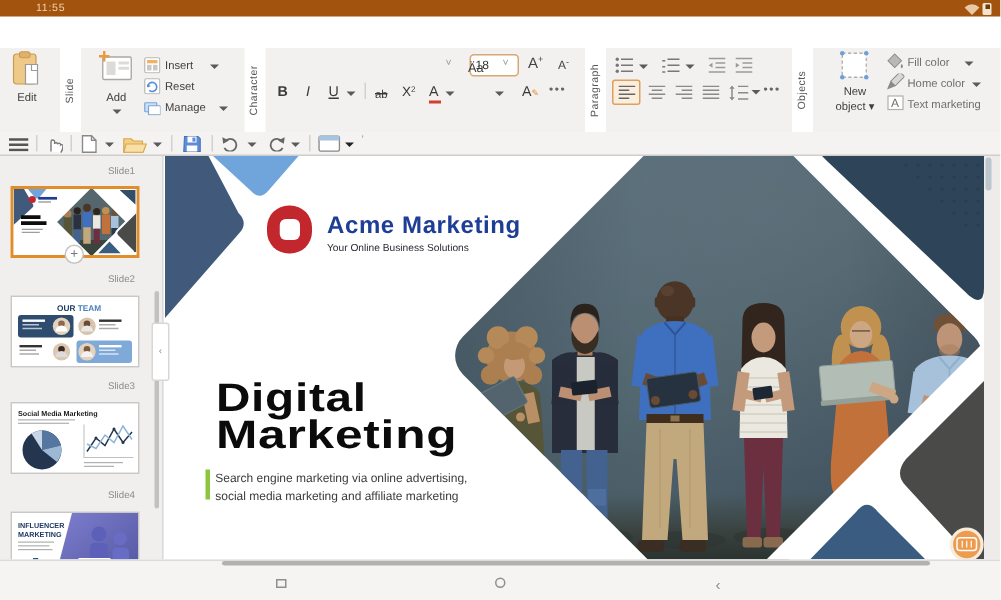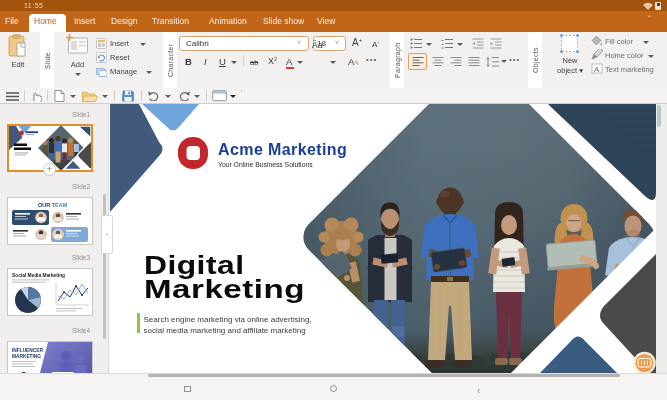--- a/index.html
+++ b/index.html
@@ -29,32 +29,20 @@
 
 <div class="a" id="status">
   <div class="a" style="left:24px;top:1.5px;font-size:7px;color:#f2d4ae;letter-spacing:.5px">11:55</div>
   <svg class="a" style="left:643px;top:2px" width="10" height="8" viewBox="0 0 10 8">
         <path d="M0,3 Q5,-1.5 10,3 L5,8 Z" fill="#e8c9a4"></path>
       </svg>
   <div class="a" style="left:655px;top:1.5px;width:6px;height:8.5px;background:#f4e4cf;border-radius:1px"></div>
   <div class="a" style="left:656.5px;top:3px;width:3px;height:3px;background:#6b3c0a"></div>
 </div>
 
-<div class="a" id="menu">
-  <div class="a" id="hometab"></div>
-  <div class="tab" style="left:5px">File</div>
-  <div class="tab" style="left:34px;color:#be5e10">Home</div>
-  <div class="tab" style="left:74px">Insert</div>
-  <div class="tab" style="left:111px">Design</div>
-  <div class="tab" style="left:152px">Transition</div>
-  <div class="tab" style="left:209px">Animation</div>
-  <div class="tab" style="left:263px">Slide show</div>
-  <div class="tab" style="left:317px">View</div>
-  <div class="a" style="left:648px;top:3px;width:12px;height:12px;color:#f0cfa6;font-size:9px">ˆ</div>
-</div>
 
 <div class="a" id="toolbar">
 
   <svg class="a" style="left:8px;top:2px" width="19" height="24" viewBox="0 0 19 24">
     <rect x="1" y="2" width="15" height="20" rx="2" fill="#eec988" stroke="#c89a55" stroke-width="0.8"></rect>
     <rect x="5" y="0.5" width="7" height="4" rx="1.5" fill="#e2b06a" stroke="#c89a55" stroke-width="0.7"></rect>
     <path d="M9,9 h8 v13 h-8 z" fill="#fff" stroke="#9a9a9a" stroke-width="0.8"></path>
     <path d="M13,9 v4 h4" fill="none" stroke="#9a9a9a" stroke-width="0.8"></path>
   </svg>
   <div class="tl" style="left:8px;top:28px;width:20px;text-align:center">Edit</div>
@@ -89,21 +77,20 @@
   <svg class="a" style="left:96px;top:34px" width="11" height="11" viewBox="0 0 11 11">
     <rect x="0.5" y="2.5" width="8" height="6" rx="0.5" fill="#cfe0f4" stroke="#7aa4d8" stroke-width="0.8"></rect>
     <rect x="3" y="4.5" width="8" height="6" rx="0.5" fill="#fff" stroke="#7aa4d8" stroke-width="0.8"></rect>
   </svg>
   <div class="tl" style="left:110px;top:35px">Manage</div>
   <div class="dd" style="left:146px;top:38.5px"></div>
   <div class="pill" style="left:163px">
         <div class="vlab">Character</div>
       </div>
 
-  <div class="fbox" style="left:179px;top:4px;width:130px;height:15px;line-height:14px;padding-left:6px">Calibri</div>
   <div class="a" style="left:297px;top:7px;font-size:7px;color:#999">˅</div>
   <div class="fbox" style="left:313px;top:4px;width:33px;height:15px;line-height:14px;padding-left:3px">18</div>
   <div class="a" style="left:335px;top:7px;font-size:7px;color:#999">˅</div>
   <div class="a" style="left:352px;top:5px;font-size:10px;color:#444">A<span style="font-size:6px;vertical-align:4px">+</span></div>
   <div class="a" style="left:372px;top:7px;font-size:8px;color:#444">A<span style="font-size:6px;vertical-align:3px">-</span></div>
 
   <div class="a" style="left:185px;top:24px;font-size:9.5px;font-weight:bold;color:#3a3a3a">B</div>
   <div class="a" style="left:204px;top:24px;font-size:9.5px;font-style:italic;color:#3a3a3a">I</div>
   <div class="a" style="left:219px;top:24px;font-size:9.5px;text-decoration:underline;color:#3a3a3a">U</div>
   <div class="dd" style="left:231px;top:29px"></div>

